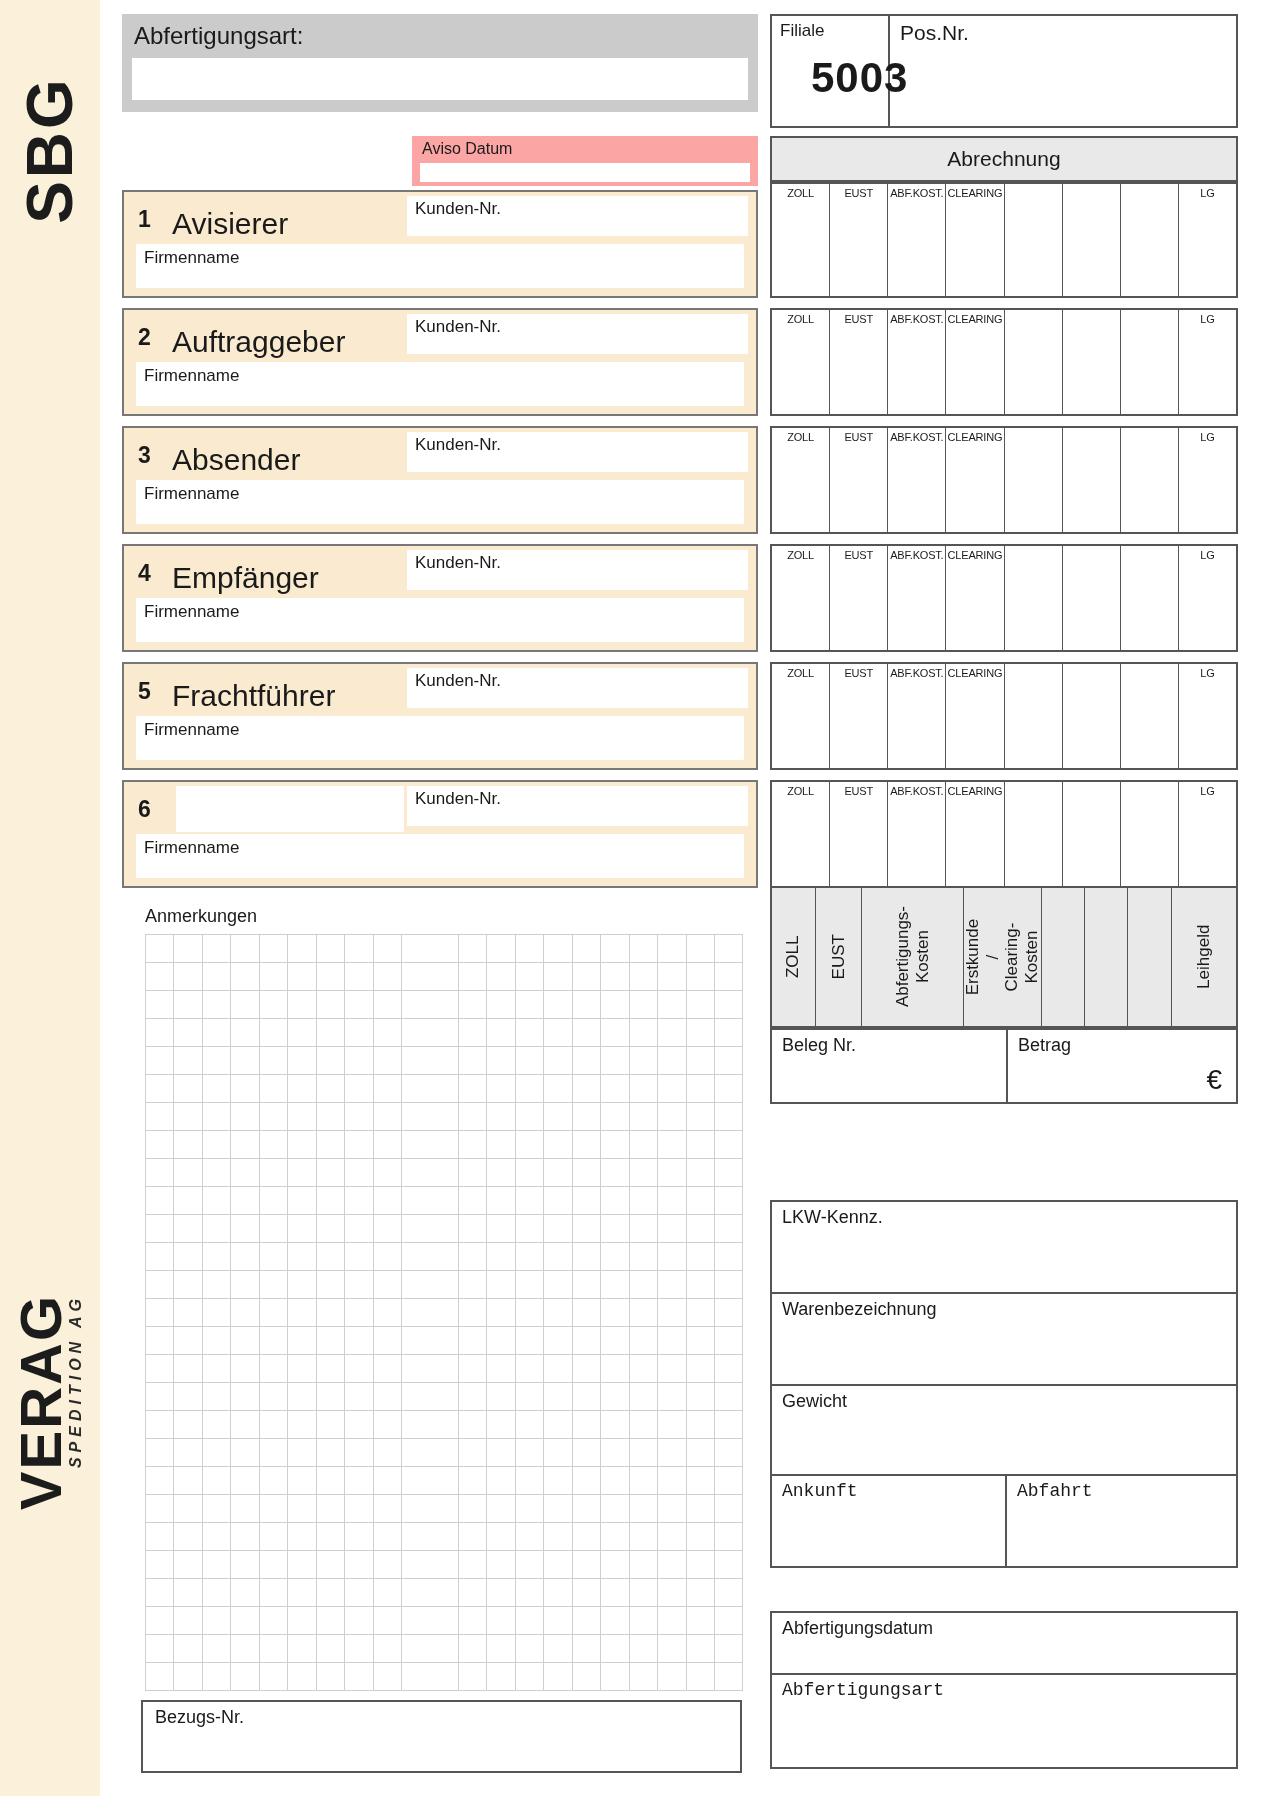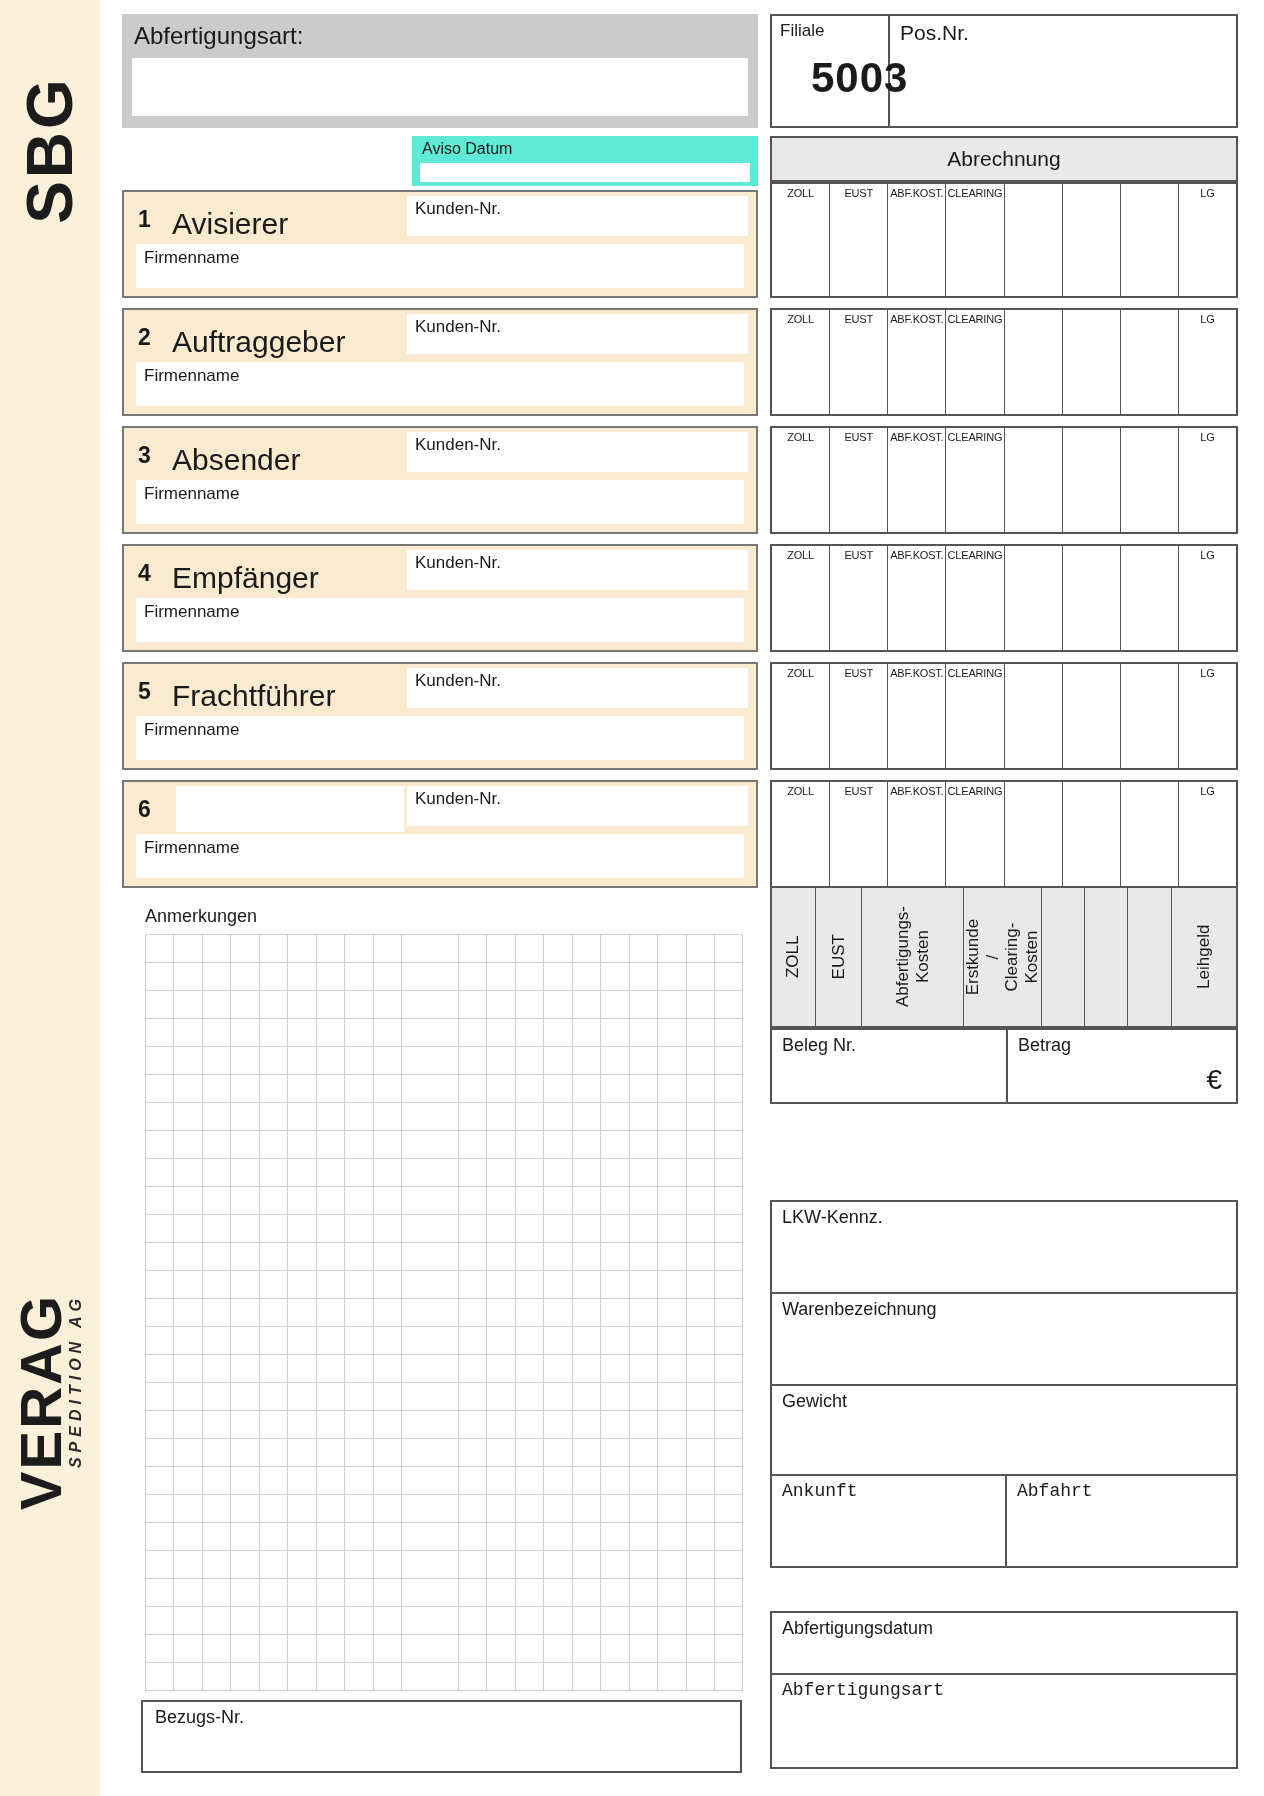--- a/index.html
+++ b/index.html
@@ -11,32 +11,32 @@
   #sidebar{left:0;top:0;width:100px;height:1796px;background:#FBF1DA;}
   .logowrap{display:flex;align-items:center;justify-content:center;}
   #sbg{left:0;top:40px;width:100px;height:220px;}
   #sbg span{transform:rotate(-90deg);font-size:64px;font-weight:900;letter-spacing:3px;white-space:nowrap;color:#1c1c1c;}
   #verag{left:0;top:1215px;width:100px;height:375px;}
   #verag .rot{transform:rotate(-90deg);text-align:right;white-space:nowrap;}
   #verag .big{font-size:58px;font-weight:900;line-height:0.9;color:#1c1c1c;letter-spacing:2px;}
   #verag .sub{font-size:16px;font-weight:700;font-style:italic;letter-spacing:5px;color:#2a2a2a;}
 
   
-  #grayhead{left:122px;top:14px;width:636px;height:114px;background:#CBCBCB;}
+  #grayhead{left:122px;top:14px;width:636px;height:98px;background:#CBCBCB;}
   #grayhead .lbl{position:absolute;left:12px;top:8px;font-size:24px;}
   #grayhead .inp{position:absolute;left:10px;top:44px;right:10px;bottom:12px;background:#fff;}
   #filialebox{left:770px;top:14px;width:468px;height:114px;border:2px solid #555;background:#fff;display:flex;}
   #filialecell{width:116px;border-right:2px solid #555;position:relative;}
   #filialecell .lbl{position:absolute;left:8px;top:5px;font-size:17px;}
   #filialecell .val{position:absolute;left:8px;top:38px;font-size:42px;font-weight:900;letter-spacing:1px;margin-left:31px;}
   #poscell{flex:1;position:relative;}
   #poscell .lbl{position:absolute;left:10px;top:5px;font-size:21px;}
 
   
-  #aviso{left:412px;top:136px;width:346px;height:50px;background:#5eead4;}
+  #aviso{left:412px;top:136px;width:346px;height:50px;background:#fca5a5;}
   #aviso .lbl{position:absolute;left:10px;top:4px;font-size:16px;}
   #aviso .inp{position:absolute;left:8px;top:27px;width:330px;height:19px;background:#fff;}
 
   
   #abrhead{left:770px;top:136px;width:468px;height:46px;background:#E9E9E9;border:2px solid #555;
            display:flex;align-items:center;justify-content:center;font-size:21px;}
   .abr-row{left:770px;width:468px;border:2px solid #555;background:#fff;display:flex;}
   .abr-cell{flex:1;border-right:1.5px solid #555;position:relative;text-align:center;}
   .abr-cell:last-child{border-right:none;}
   .abr-cell .mini{display:block;margin-top:3px;font-size:11px;letter-spacing:-0.2px;white-space:nowrap;}

